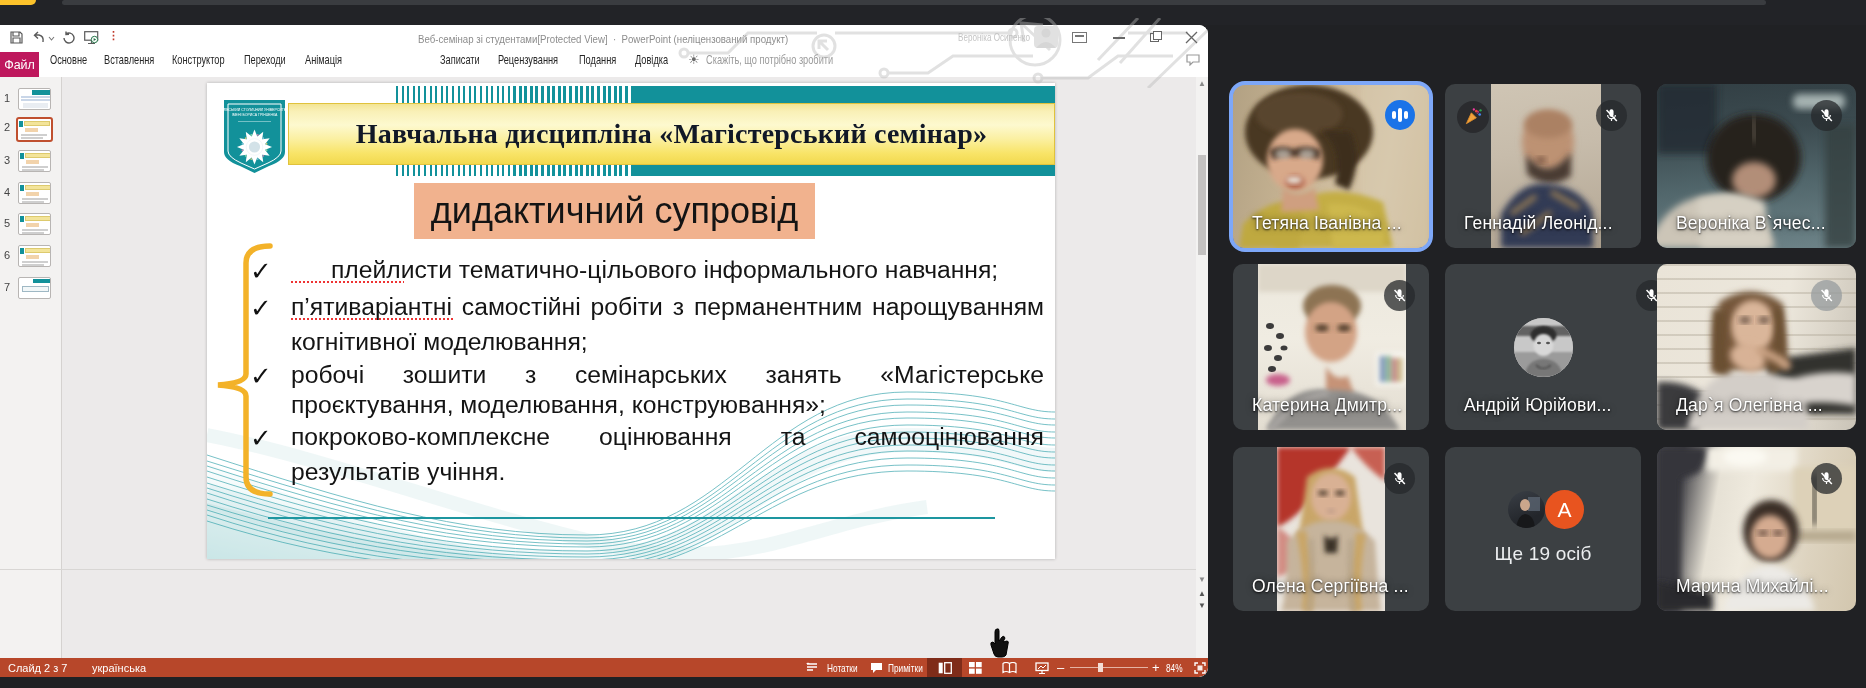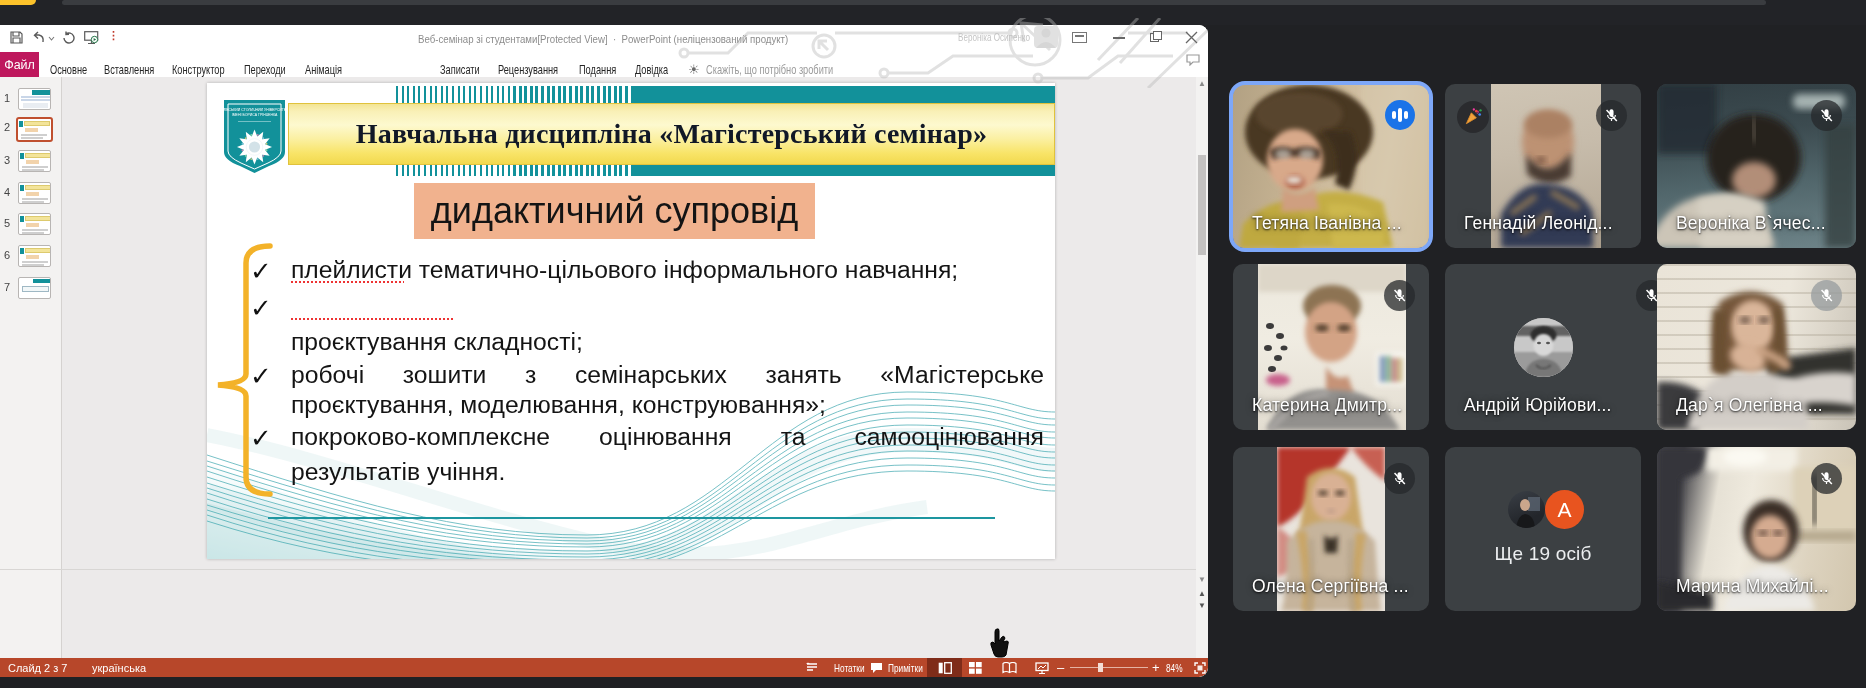--- a/index.html
+++ b/index.html
@@ -12,21 +12,21 @@
   #tabstrip { position:absolute; left:62px; top:0; width:1704px; height:5px; background:#3a3c40; border-radius:6px 6px 6px 6px; }
   
   #ppt { position:absolute; left:0; top:25px; width:1208px; height:652px; background:#fff;
          border-radius:0 9px 9px 0; overflow:hidden; }
   #titlebar { position:absolute; left:0; top:0; width:1208px; height:27px; background:#fff; }
   #titletext { position:absolute; left:418px; top:8px; font-size:11.5px; color:#8c8c8c; white-space:nowrap; }
   .qi { position:absolute; top:6px; color:#585858; font-size:13px; }
   #menubar { position:absolute; left:0; top:27px; width:1208px; height:25px; background:#fff; }
   #filetab { position:absolute; left:0; top:0; width:39px; height:25px; background:#be185d; color:#fff;
              font-size:12.5px; display:flex; align-items:center; justify-content:center; }
-  .mi { position:absolute; top:0; height:25px; display:flex; align-items:flex-end; font-size:12.8px; color:#262626; white-space:nowrap; }
+  .mi { position:absolute; top:0; height:25px; display:flex; align-items:flex-start; font-size:12.8px; color:#262626; white-space:nowrap; }
   .cx { display:inline-block; transform:scaleX(0.72); transform-origin:0 50%; }
   
   #work { position:absolute; left:0; top:52px; width:1208px; height:581px; background:#eceaea; }
   #sidebar { position:absolute; left:0; top:0; width:62px; height:581px; background:#f3f2f1; border-right:1px solid #d5d2d0; }
   .thumbnum { position:absolute; left:4px; font-size:11px; color:#444; }
   .thumb { position:absolute; left:18px; width:33px; height:22px; background:#fff; border:1px solid #b8b5b3; border-radius:2px; overflow:hidden; }
   .thumb.sel { left:16px; width:37px; height:25px; border:2px solid #c0502f; border-radius:3px; }
   
   #vsb { position:absolute; left:1196px; top:0; width:12px; height:581px; background:#f3f2f1; }
   #vsbthumb { position:absolute; left:2px; top:78px; width:8px; height:100px; background:#c3c1c0; border-radius:0px; }
@@ -207,23 +207,24 @@
             <path d="M0,410 C140,456 250,474 380,474 C520,474 560,355 700,355 C800,355 810,375 848,375"></path>
             <path d="M0,416 C140,461 250,477 380,477 C520,477 560,362 700,362 C800,362 810,382 848,382"></path>
             <path d="M0,422 C140,466 250,480 380,480 C520,480 560,368 700,368 C800,368 810,388 848,388"></path>
             <path d="M0,427 C140,472 250,483 380,483 C520,483 560,375 700,375 C800,375 810,395 848,395"></path>
             <path d="M0,432 C140,478 250,486 380,486 C520,486 560,382 700,382 C800,382 810,402 848,402"></path>
             <path d="M0,438 C140,483 250,489 380,489 C520,489 560,388 700,388 C800,388 810,408 848,408"></path>
           </g>
         </svg>
 
         <span class="chk" style="top:173px;">✓</span>
-        <div class="bl" style="top:173px;">плейлисти тематично-цільового інформального навчання;</div>
+        <div class="bl" style="top:173px;margin-left:40px;">плейлисти тематично-цільового інформального навчання;</div>
         <span class="chk" style="top:210px;">✓</span>
-        <div class="bl" style="top:245px;">проєктування складності;</div>
+        <div class="bl j" style="top:210px;">п’ятиваріантні самостійні робіти з перманентним нарощуванням</div>
+        <div class="bl" style="top:245px;">когнітивної моделювання;</div>
         <span class="chk" style="top:278px;">✓</span>
         <div class="bl j" style="top:278px;">робочі зошити з семінарських занять «Магістерське</div>
         <div class="bl" style="top:308px;">проєктування, моделювання, конструювання»;</div>
         <span class="chk" style="top:340px;">✓</span>
         <div class="bl j" style="top:340px;">покроково-комплексне оцінювання та самооцінювання</div>
         <div class="bl" style="top:375px;">результатів учіння.</div>
         <div class="squig" style="left:84px; top:198px; width:113px;"></div>
         <div class="squig" style="left:84px; top:235px; width:163px;"></div>
 
         <svg id="brace" width="70" height="260" viewBox="0 0 70 260" style="position:absolute;left:0px;top:160px;">
@@ -290,21 +291,21 @@
         <div style="position:absolute;left:1px;top:2px;width:10px;height:10px;color:#8a8a8a;font-size:8px;text-align:center;">▲</div>
         <div style="position:absolute;left:1px;top:498px;width:10px;height:10px;color:#8a8a8a;font-size:8px;text-align:center;">▼</div>
         <div style="position:absolute;left:1px;top:512px;width:10px;height:10px;color:#555;font-size:8px;text-align:center;">▲</div>
         <div style="position:absolute;left:1px;top:524px;width:10px;height:10px;color:#555;font-size:8px;text-align:center;">▼</div>
       </div>
       <div id="sep"></div>
     </div>
     <div id="statusbar">
       <div class="sbi" style="left:8px;">Слайд 2 з 7</div>
       <div class="sbi" style="left:92px;">українська</div>
-      <div class="sbi" style="left:806px;gap:16px;">
+      <div class="sbi" style="left:806px;gap:9px;">
         <svg width="12" height="11" viewBox="0 0 12 11">
             <path d="M1,2 h10 M1,5 h10 M1,8 h6" stroke="#fff" stroke-width="1.3"></path>
             <path d="M2,0.5 l2,1.5 l-4,0 z" fill="#fff"></path>
           </svg>
         <span class="cx" style="font-size:11.5px;">Нотатки</span>
         </div>
       <div class="sbi" style="left:870px;gap:5px;">
         <svg width="13" height="12" viewBox="0 0 13 12">
             <path d="M1,1 h11 v7 h-6 l-3,3 v-3 h-2 z" fill="#fff"></path>
           </svg>

